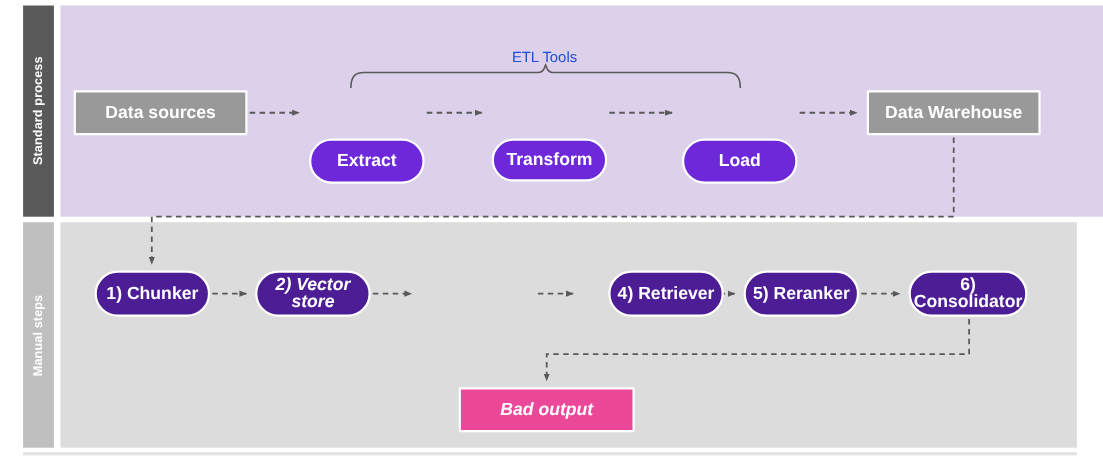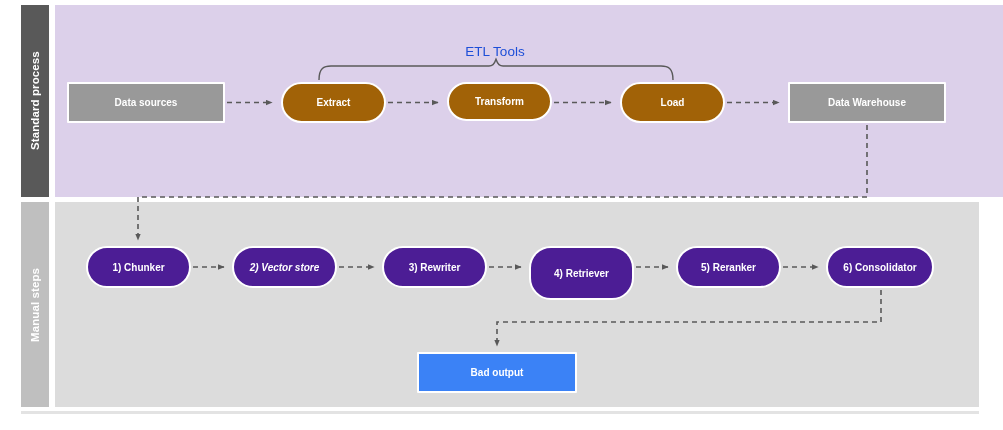--- a/index.html
+++ b/index.html
@@ -53,44 +53,44 @@
   
   .node {
     position: absolute;
     box-sizing: border-box;
     display: flex;
     align-items: center;
     justify-content: center;
     text-align: center;
     color: #ffffff;
     font-weight: bold;
-    font-size: 10px;
+    font-size: 16px;
     line-height: 15px;
     border: 2px solid #ffffff;
     padding: 0 6px;
   }
   .node.rect  { border-radius: 1px; }
   .node.pill  { border-radius: 22px; }
   .node.gray  { background: #999999; }
   .node.pillgray { background: #4c1d95; }
-  .node.magenta { background: #a16207; }
-  .node.yellow  { background: #3b82f6; }
+  .node.magenta { background: #6d28d9; margin-top: 44px; }
+  .node.yellow  { background: #ec4899; font-style: italic; }
 
   
   #node-data-sources  { left: 67px;  top: 82px;  width: 158px; height: 41px; }
   #node-extract       { left: 281px; top: 82px;  width: 105px; height: 41px; }
   #node-transform     { left: 447px; top: 82px;  width: 105px; height: 39px; }
   #node-load          { left: 620px; top: 82px;  width: 105px; height: 41px; }
   #node-data-warehouse{ left: 788px; top: 82px;  width: 158px; height: 41px; }
 
   
   #node-chunker       { left: 86px;  top: 246px; width: 105px; height: 42px; }
   #node-vector-store  { left: 232px; top: 246px; width: 105px; height: 42px; font-style: italic; }
   #node-rewriter      { left: 382px; top: 246px; width: 105px; height: 42px; }
-  #node-retriever     { left: 529px; top: 246px; width: 105px; height: 54px; }
+  #node-retriever     { left: 553px; top: 246px; width: 105px; height: 42px; }
   #node-reranker      { left: 676px; top: 246px; width: 105px; height: 42px; }
   #node-consolidator  { left: 826px; top: 246px; width: 108px; height: 42px; }
 
   #node-bad-output    { left: 417px; top: 352px; width: 160px; height: 41px; }
 
   
   #etl-tools-label {
     position: absolute;
     left: 380px; top: 44px; width: 230px;
     text-align: center;
@@ -157,20 +157,19 @@
   <div id="etl-tools-label">ETL Tools</div>
 
   <div class="node rect gray" id="node-data-sources">Data sources</div>
   <div class="node pill magenta" id="node-extract">Extract</div>
   <div class="node pill magenta" id="node-transform">Transform</div>
   <div class="node pill magenta" id="node-load">Load</div>
   <div class="node rect gray" id="node-data-warehouse">Data Warehouse</div>
 
   <div class="node pill pillgray" id="node-chunker">1) Chunker</div>
   <div class="node pill pillgray" id="node-vector-store">2) Vector store</div>
-  <div class="node pill pillgray" id="node-rewriter">3) Rewriter</div>
   <div class="node pill pillgray" id="node-retriever">4) Retriever</div>
   <div class="node pill pillgray" id="node-reranker">5) Reranker</div>
   <div class="node pill pillgray" id="node-consolidator">6) Consolidator</div>
 
   <div class="node rect yellow" id="node-bad-output">Bad output</div>
 
 </div>
 
 </body></html>

